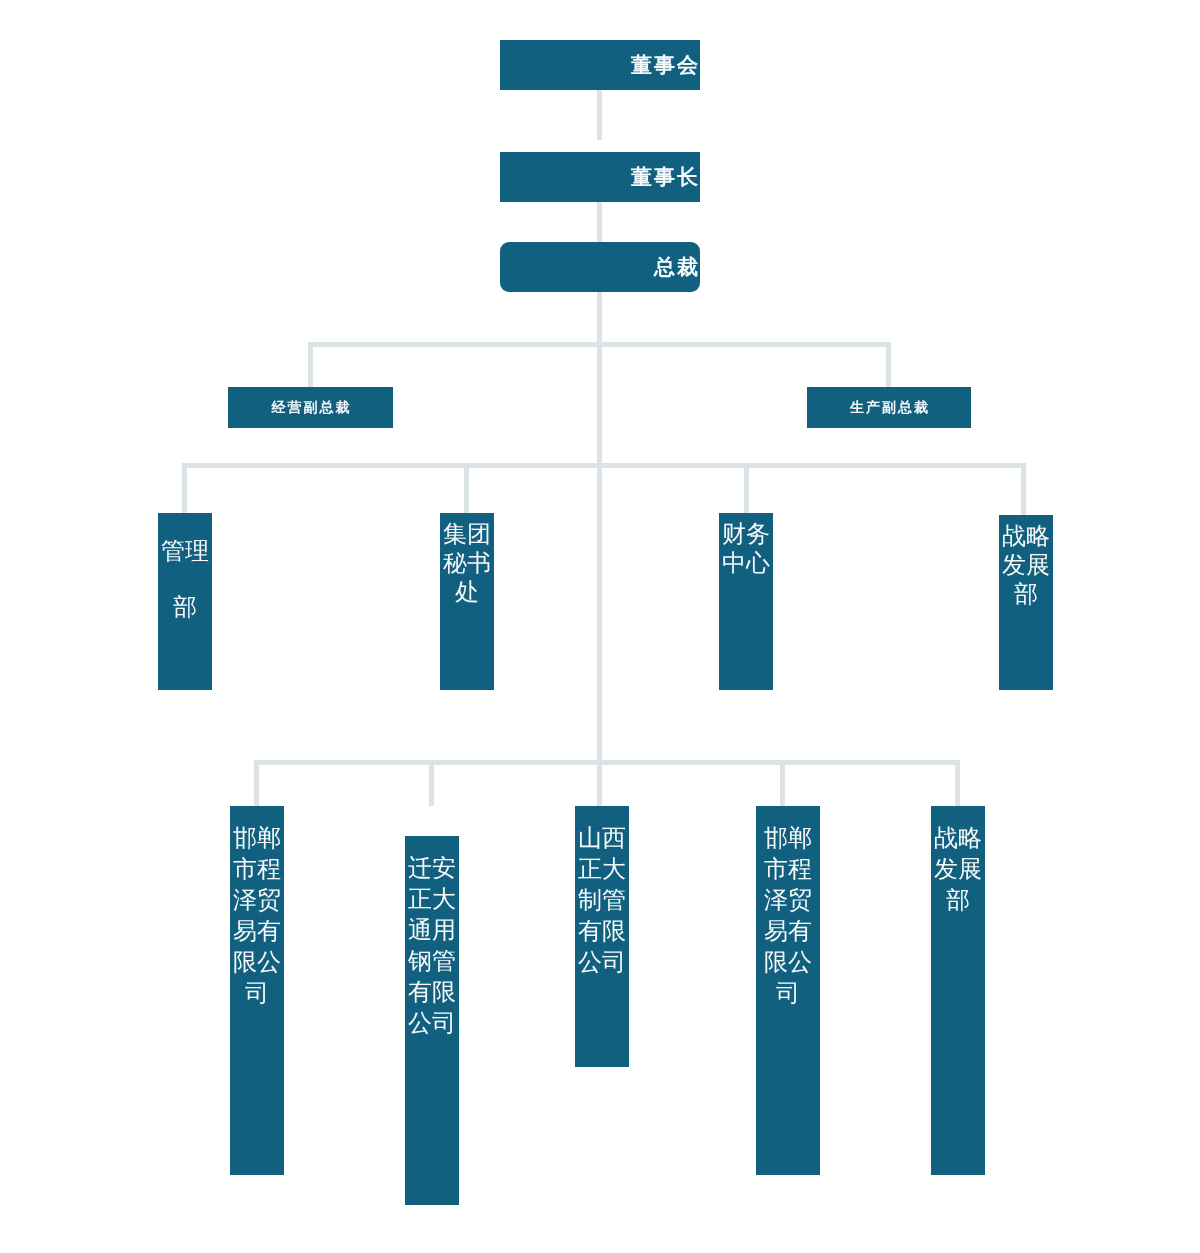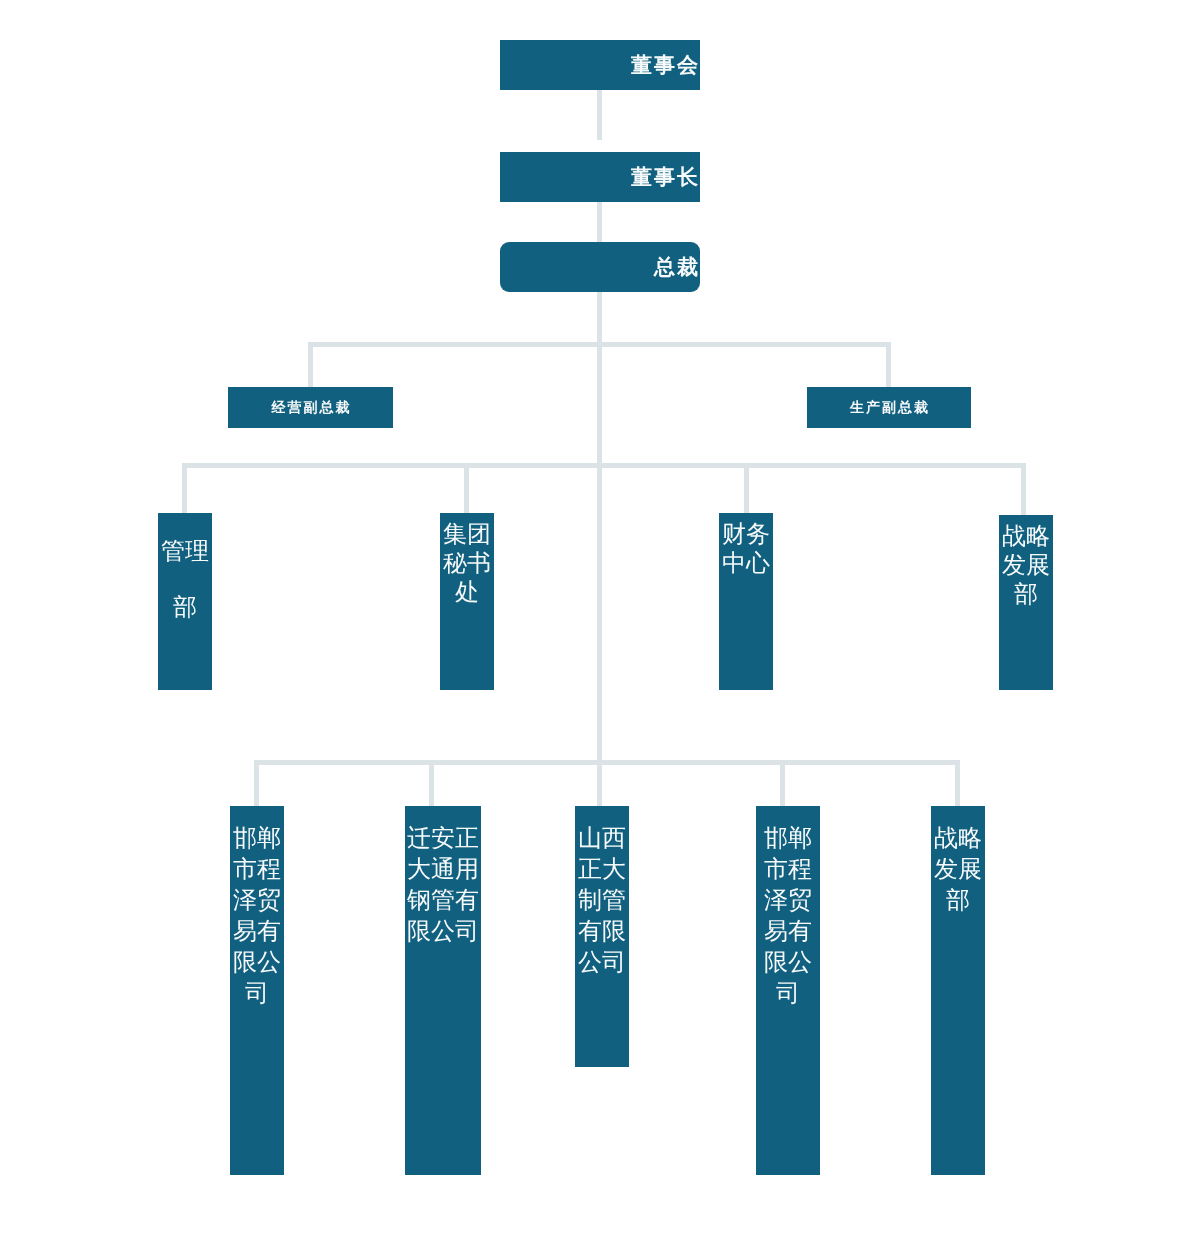--- a/index.html
+++ b/index.html
@@ -103,21 +103,21 @@
   <div class="node node-v spread" style="left:158px; top:513px; width:54px; height:177px;">管理部</div>
 
   <div class="node node-v mid" style="left:440px; top:513px; width:54px; height:177px;">集团秘书处</div>
 
   <div class="node node-v mid" style="left:719px; top:513px; width:54px; height:177px;">财务中心</div>
 
   <div class="node node-v mid" style="left:999px; top:515px; width:54px; height:175px;">战略发展部</div>
 
   <div class="node node-v sub" style="left:230px; top:806px; width:54px; height:369px;">邯郸市程泽贸易有限公司</div>
 
-  <div class="node node-v sub" style="left:405px; top:806px; width:76px; height:369px;">迁安正大通用钢管有限公司</div>
+  <div class="node node-v sub" style="left:405px; top:836px; width:54px; height:369px;">迁安正大通用钢管有限公司</div>
 
   <div class="node node-v sub" style="left:575px; top:806px; width:54px; height:261px;">山西正大制管有限公司</div>
 
   <div class="node node-v sub" style="left:756px; top:806px; width:64px; height:369px;">邯郸市程泽贸易有限公司</div>
 
   <div class="node node-v sub" style="left:931px; top:806px; width:54px; height:369px;">战略发展部</div>
 
 </div>
 
 </body></html>

